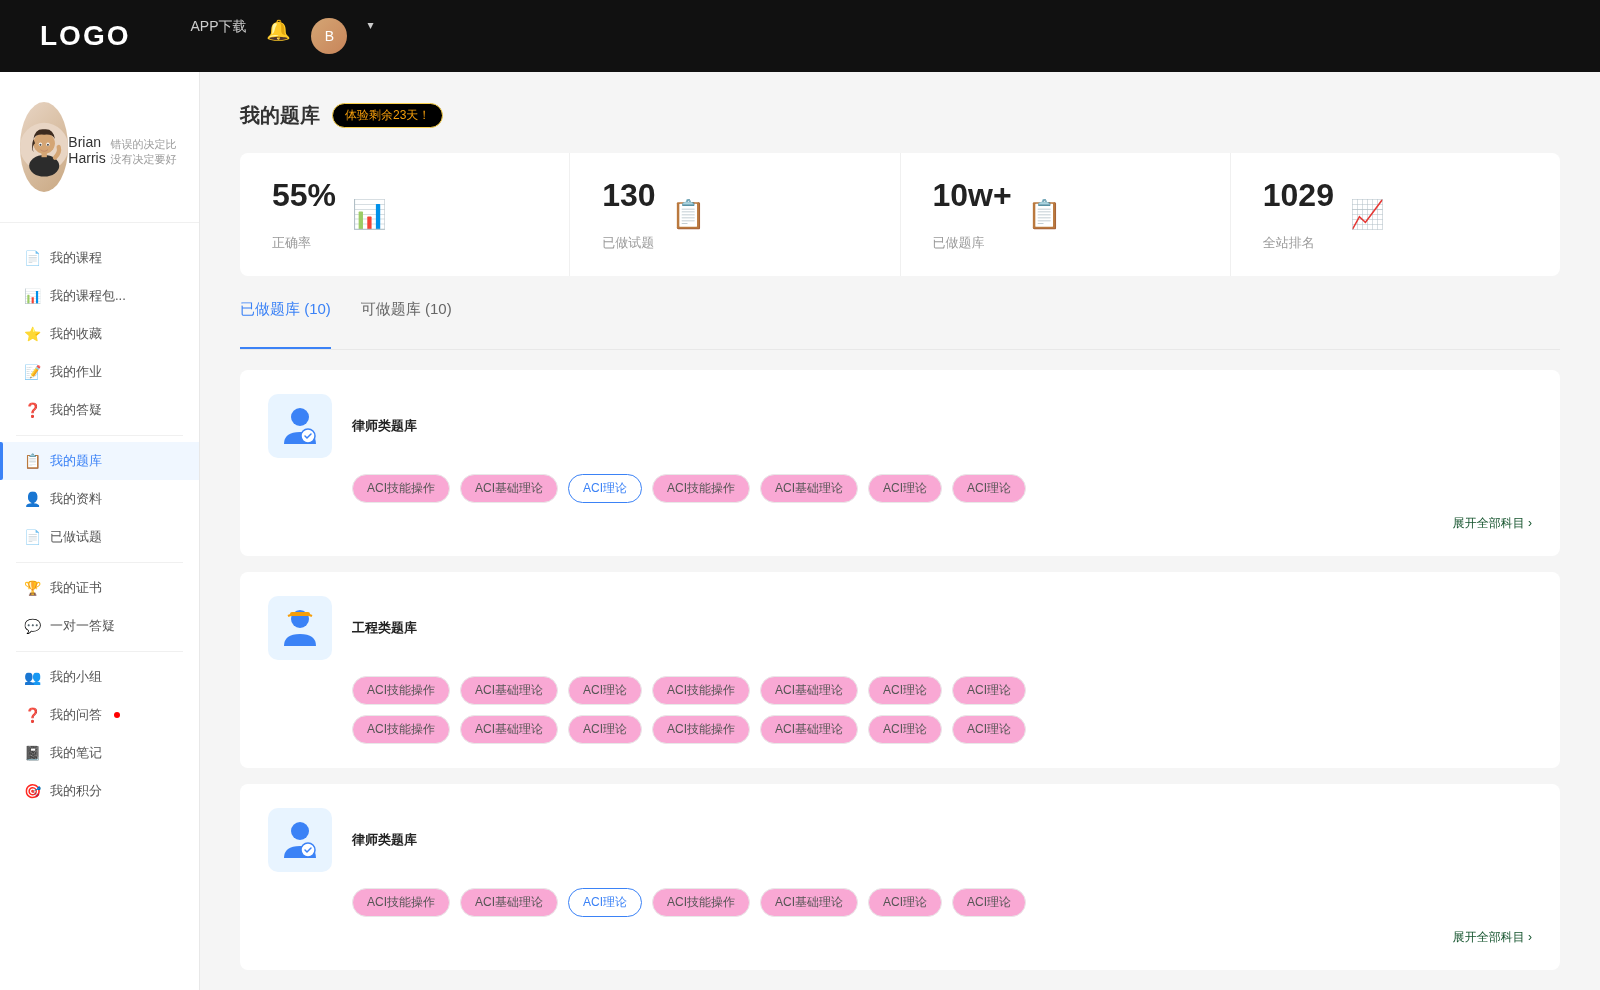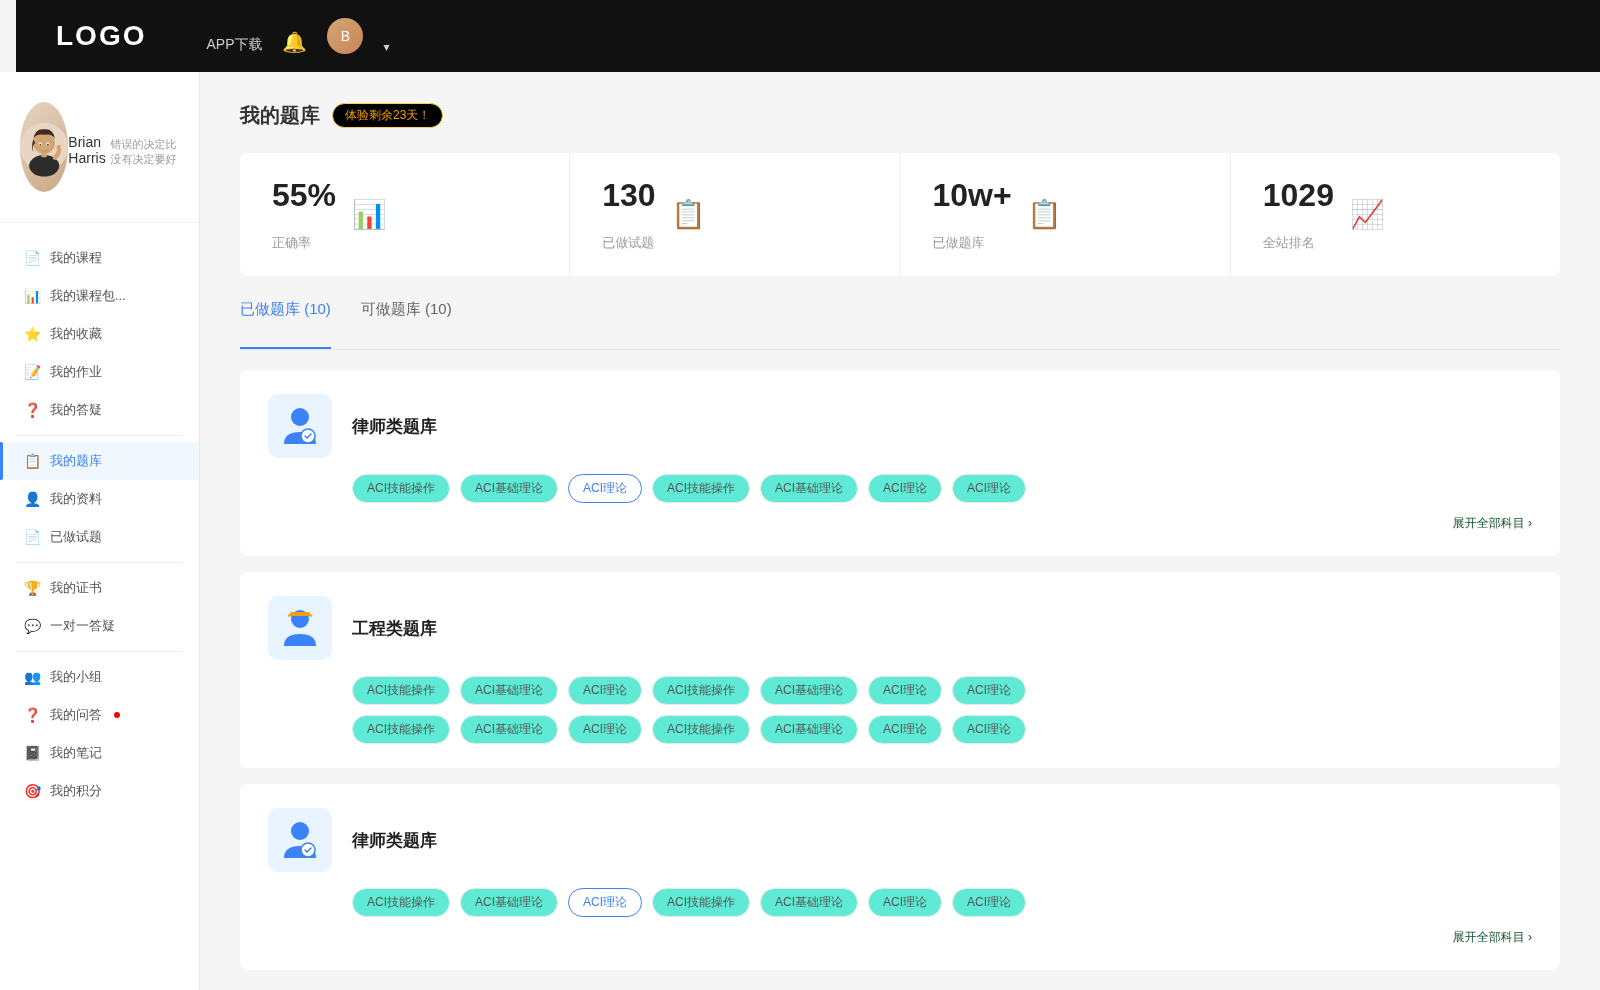--- a/index.html
+++ b/index.html
@@ -6,21 +6,21 @@
     body { font-family: -apple-system, BlinkMacSystemFont, "PingFang SC", "Microsoft YaHei", sans-serif; background: #f5f5f5; color: #333; }
 
     
     .navbar {
       background: #111;
       height: 72px;
       display: flex;
       align-items: center;
       padding: 0 40px;
       position: fixed;
-      top: 0; left: 16px; right: 0;
+      top: 0; left: 0; right: 0;
       z-index: 100;
     }
     .navbar-logo {
       color: #fff;
       font-size: 28px;
       font-weight: bold;
       letter-spacing: 2px;
       margin-right: 60px;
     }
     .navbar-nav {
@@ -34,21 +34,21 @@
       text-decoration: none;
       font-size: 15px;
     }
     .navbar-nav li.active a {
       color: #fff;
       border-bottom: 2px solid #3b82f6;
       padding-bottom: 4px;
     }
     .navbar-right {
       display: flex;
-      align-items: flex-end;
+      align-items: flex-start;
       gap: 20px;
       color: #ccc;
       font-size: 14px;
     }
     .navbar-right .app-download { color: #ccc; cursor: pointer; }
     .bell-icon { font-size: 20px; position: relative; cursor: pointer; }
     .avatar-circle-nav {
       width: 36px; height: 36px;
       border-radius: 50%;
       background: linear-gradient(135deg, #d4a574, #c8855a);
@@ -235,35 +235,35 @@
       margin-bottom: 16px;
     }
     .qbank-icon {
       width: 64px; height: 64px;
       border-radius: 10px;
       background: #e8f4ff;
       display: flex; align-items: center; justify-content: center;
       flex-shrink: 0;
     }
     .qbank-title {
-      font-size: 17px;
+      font-size: 13px;
       font-weight: 600;
       color: #222;
     }
     .qbank-tags {
       display: flex;
       flex-wrap: wrap;
       gap: 10px;
       margin-left: 84px;
     }
     .tag {
       padding: 5px 14px;
       border-radius: 20px;
       font-size: 12px;
-      background: #5eead4;
+      background: #f9a8d4;
       color: #555;
       cursor: pointer;
       border: 1px solid #e8e8e8;
     }
     .tag.active {
       background: #fff;
       color: #3b82f6;
       border: 1px solid #3b82f6;
     }
     .qbank-footer {

